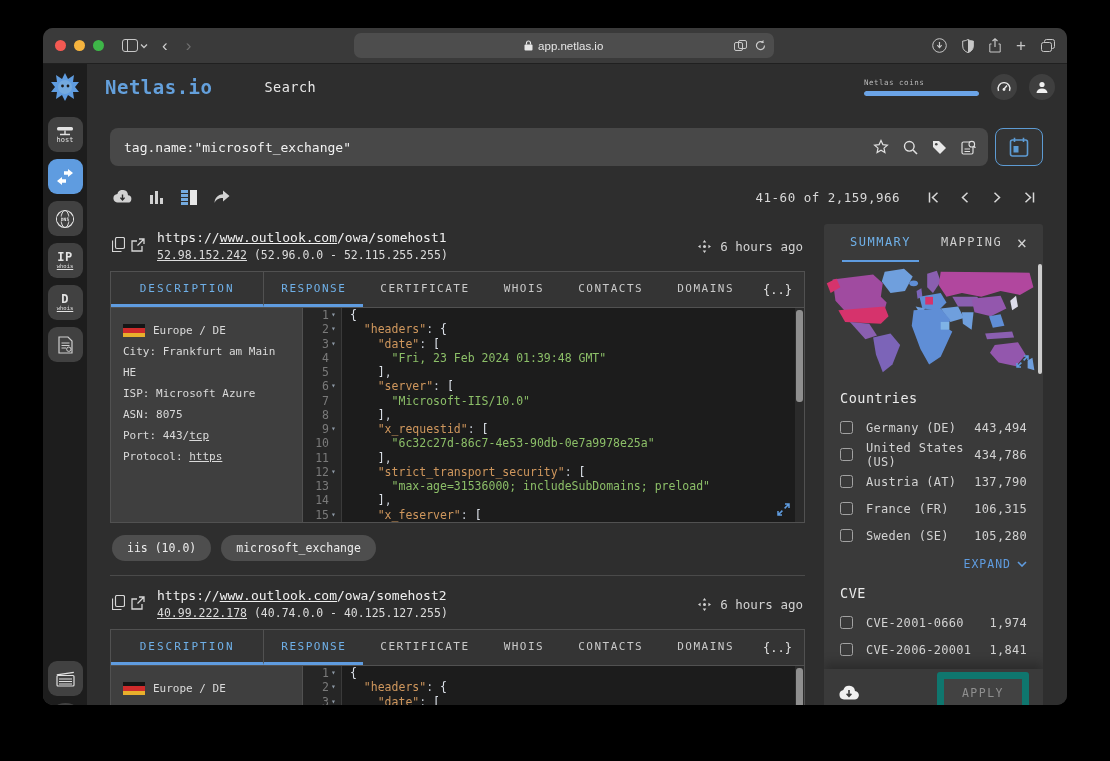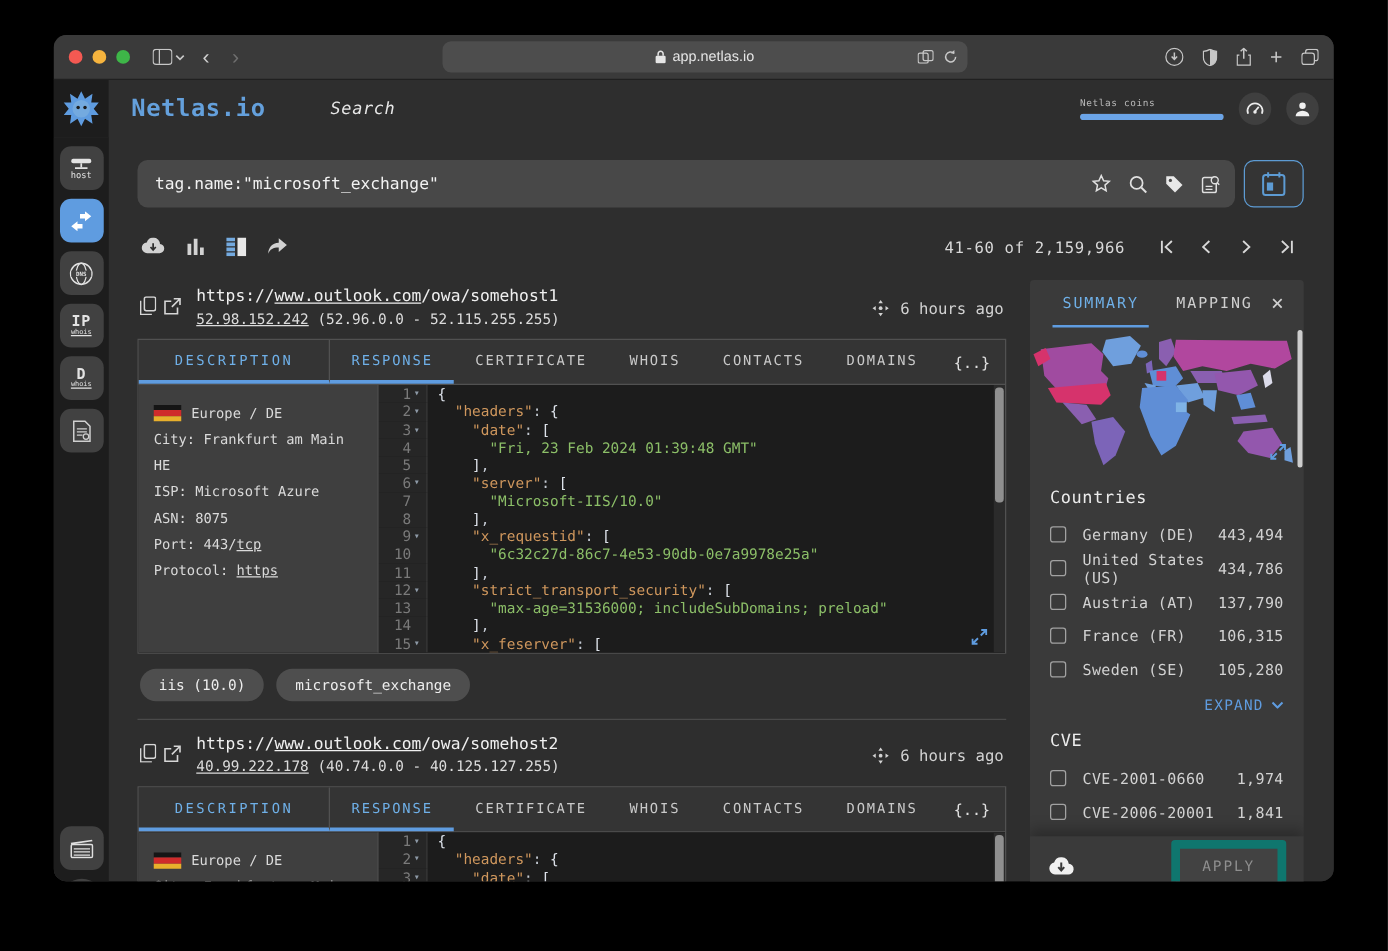--- a/index.html
+++ b/index.html
@@ -36,21 +36,21 @@
   .side-btn.active{background:#5f9ce0;}
   .side-btn .mini{font-size:7px;line-height:7px;color:#e3e3e3;}
   .side-btn .big{font-size:12px;font-weight:bold;line-height:11px;letter-spacing:.5px;}
   .side-btn .sub{font-size:5.5px;line-height:6px;text-decoration:underline;}
   .side-spacer{flex:1;}
   .side-bottom{margin-bottom:12px;}
   .main{flex:1;display:flex;flex-direction:column;padding:16px 24px 0 23px;min-width:0;}
   
   .app-header{height:46px;display:flex;align-items:center;background:#2e2e2e;}
   .brand{color:var(--accent);font-weight:bold;font-size:19px;letter-spacing:.5px;margin-left:18px;}
-  .nav-item{color:#e8e8e8;font-size:13.5px;margin-left:52px;letter-spacing:.5px;font-style:italic;}
+  .nav-item{color:#e8e8e8;font-size:13.5px;margin-left:52px;letter-spacing:.5px;}
   .header-right{margin-left:auto;display:flex;align-items:center;gap:12px;margin-right:12px;}
   .coins{display:flex;flex-direction:column;gap:4px;width:115px;}
   .coins-label{color:#b9b9b9;font-size:7.5px;letter-spacing:.5px;}
   .coins-track{height:5px;border-radius:3px;background:#555;overflow:hidden;}
   .coins-fill{height:100%;background:#6ba4e7;border-radius:3px;}
   .round-btn{width:26px;height:26px;border-radius:50%;background:#3f3f3f;display:flex;align-items:center;
              justify-content:center;color:#ececec;}
   
   .search-row{display:flex;gap:7px;height:38px;margin-top:2px;}
   .search-box{flex:1;background:#484848;border-radius:8px;display:flex;align-items:center;padding:0 12px;gap:14px;}

